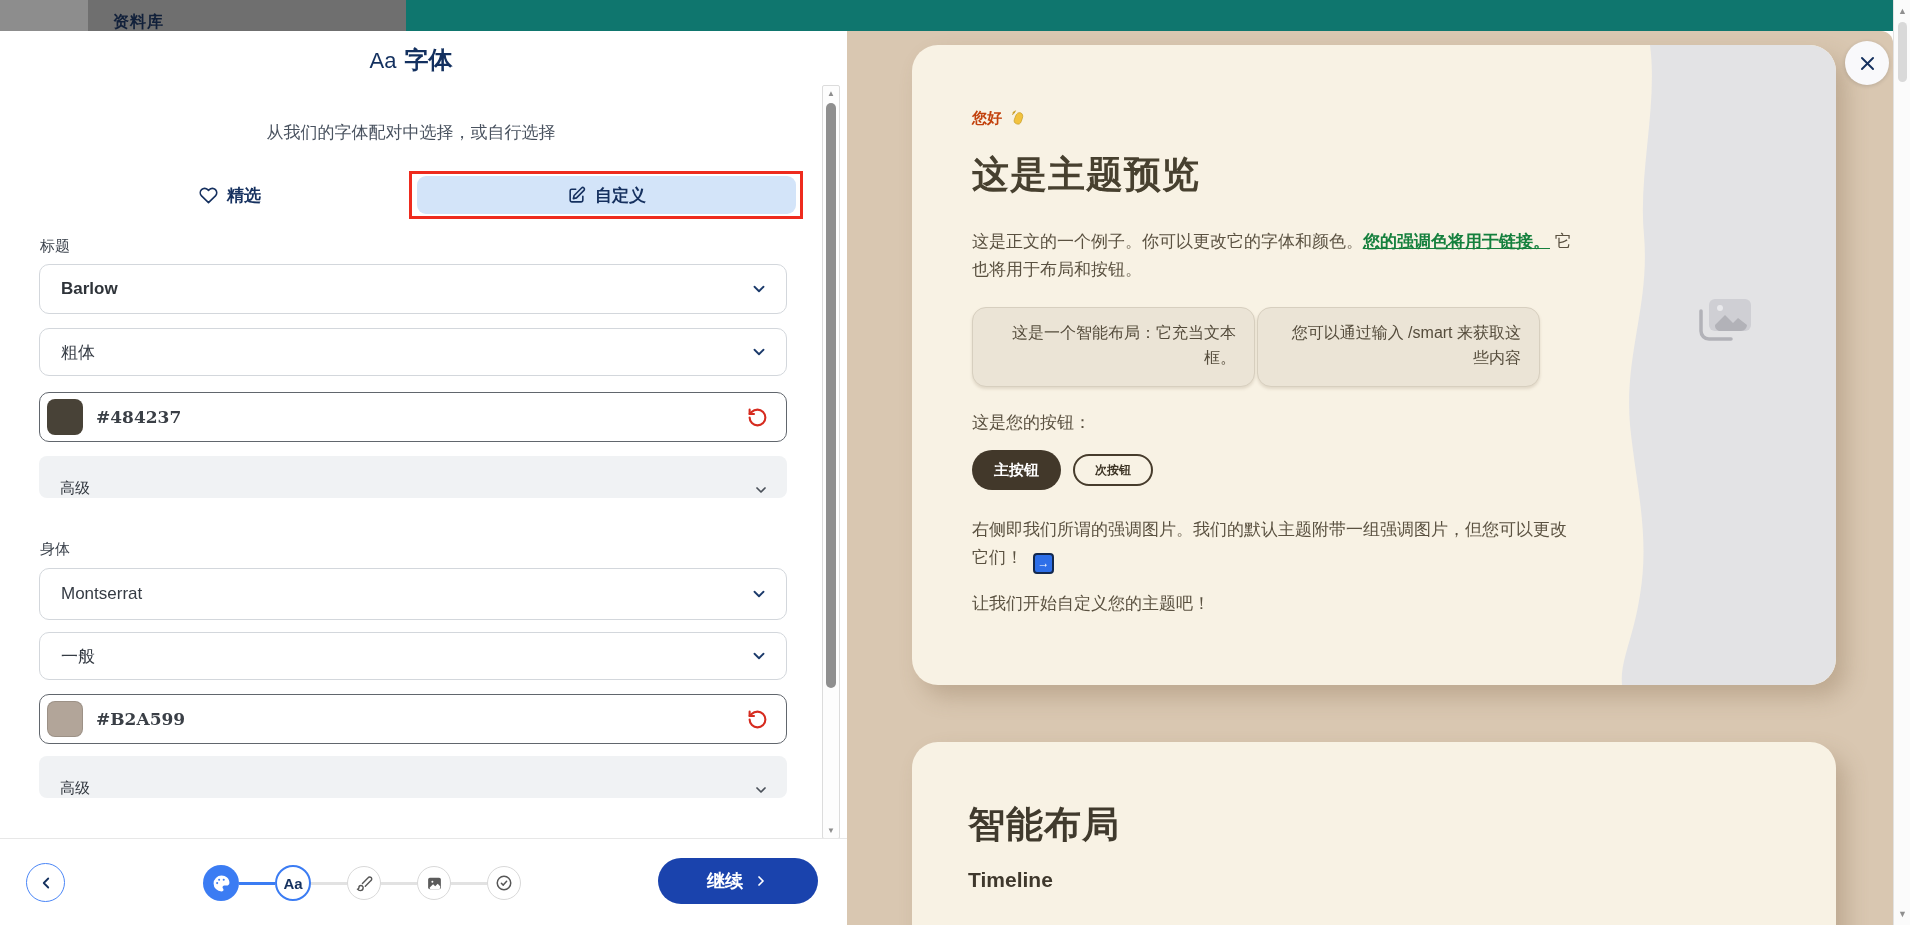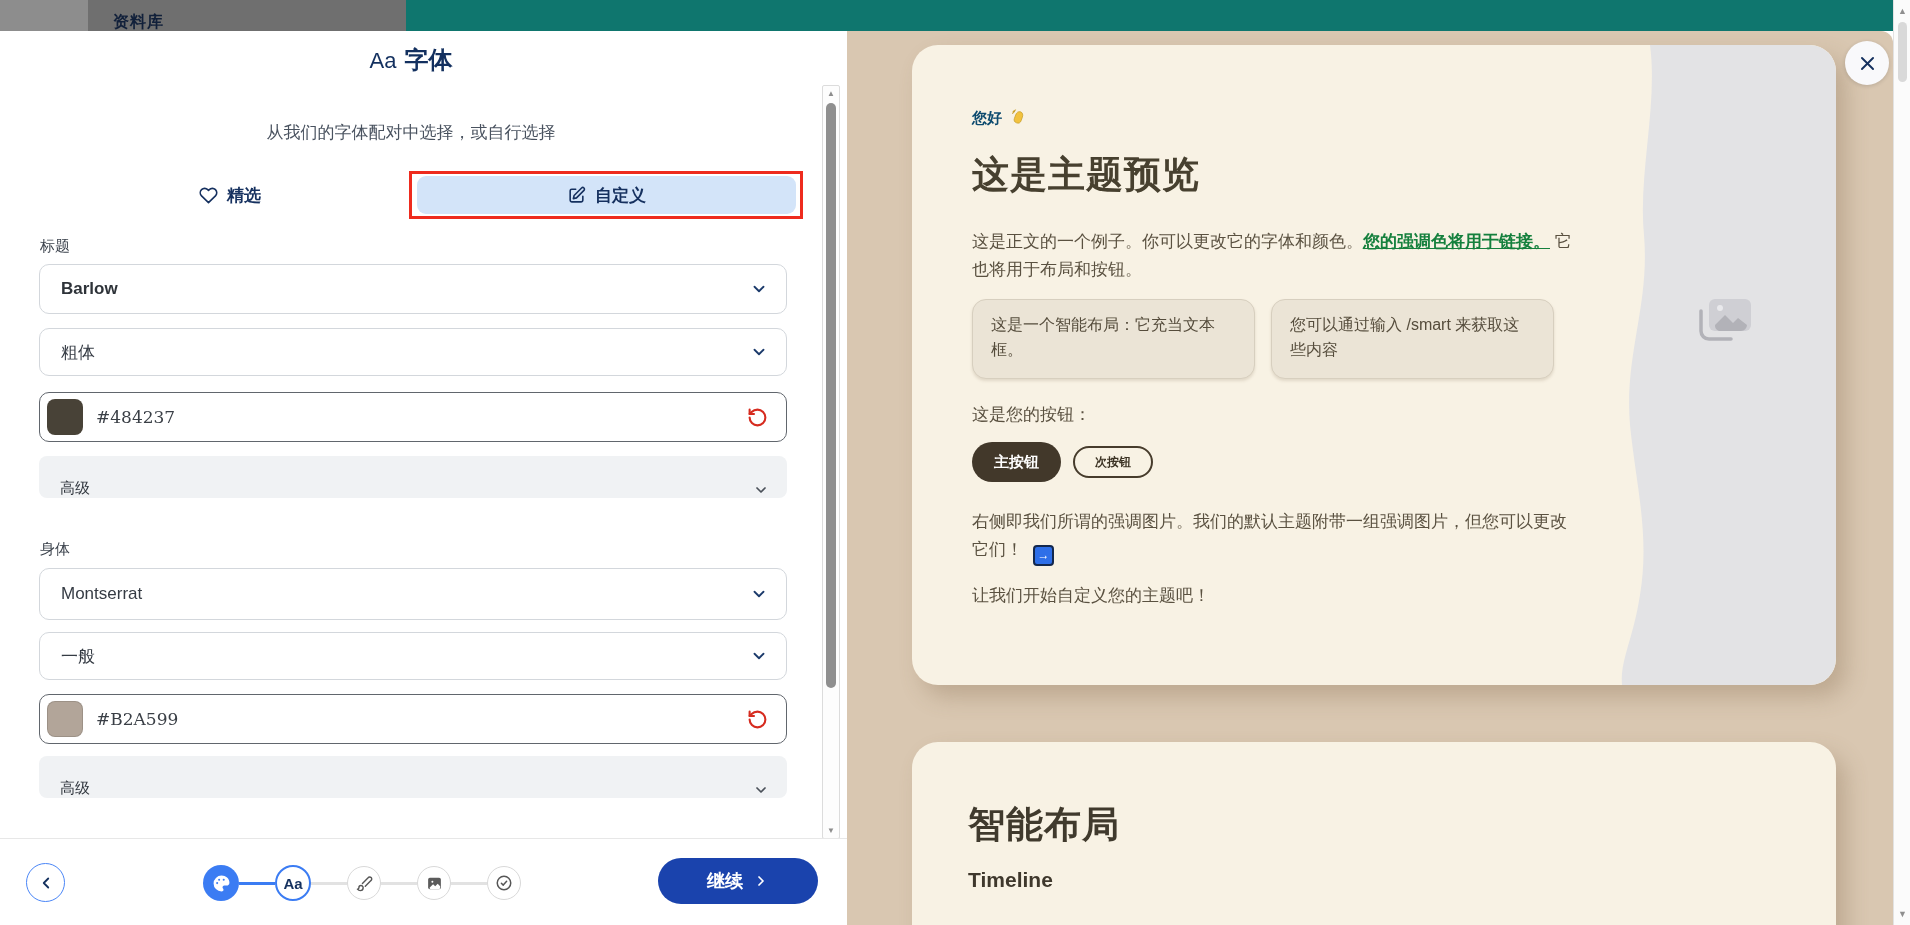--- a/index.html
+++ b/index.html
@@ -34,21 +34,21 @@
   .annotation-box { position:absolute; left:409px; top:140px; width:394px; height:48px; border:3px solid #ee2b1e; }
   .tab-custom { position:absolute; left:417px; top:145px; width:379px; height:38px; background:#d3e4f9; border-radius:9px; display:flex; align-items:center; justify-content:center; gap:9px; color:#15305f; font-size:17px; font-weight:700; cursor:pointer; }
 
   .field-label { position:absolute; left:40px; font-size:15px; color:#3b424c; }
   .field { position:absolute; left:39px; width:748px; background:#fff; border:1px solid #d3d7dc; border-radius:10px; display:flex; align-items:center; padding:0 18px 0 21px; }
   .field .val { font-size:17px; color:#353b44; }
   .field .val.bold { font-weight:700; color:#2e3339; }
   .field .chev { margin-left:auto; display:flex; }
   .color-field { border:1.5px solid #61666d; }
   .swatch { width:36px; height:36px; border-radius:8px; margin-right:13px; flex:0 0 auto; }
-  .hexval { font-family:"DejaVu Serif", serif; font-size:17px; color:#3a3f46; }
+  .hexval { font-family:"DejaVu Serif", serif; font-size:17px; color:#3a3f46;font-weight:bold; }
   .adv-row { position:absolute; left:39px; width:748px; height:42px; background:#f0f2f4; border-radius:8px; display:flex; align-items:flex-end; padding:0 18px 0 21px; }
   .adv-row .val { font-size:15px; color:#2e343c; }
   .adv-row .chev { margin-left:auto; display:flex; }
 
   
   .inner-scrollbar { position:absolute; left:822px; top:54px; width:18px; height:754px; background:#fdfdfd; border:1px solid #dcdcdc; border-radius:2px; }
   .inner-scrollbar .arr { position:absolute; left:0; width:16px; text-align:center; font-size:8px; color:#8d8d8d; }
   .inner-scrollbar .arr.up { top:3px; }
   .inner-scrollbar .arr.down { bottom:3px; }
   .inner-scrollbar .thumb { position:absolute; left:3px; top:17px; width:10px; height:585px; background:#8f8f8f; border-radius:5px; }
@@ -70,25 +70,25 @@
   .right-panel { position:relative; width:1046px; height:894px; background:#d9c7b1; }
   .preview-card { position:absolute; left:65px; width:924px; background:#f8f2e4; border-radius:26px; box-shadow:10px 12px 22px rgba(125,98,70,.30); }
   .card1 { top:14px; height:640px; overflow:hidden; }
   .card2 { top:711px; height:280px; overflow:hidden; }
 
   .accent-area { position:absolute; right:0; top:0; width:226px; height:640px; background:#e3e3e5; border-radius:0 26px 26px 0; }
   .accent-wave { position:absolute; left:0; top:0; }
   .accent-img-icon { position:absolute; left:85px; top:250px; }
 
   .card1-content { position:absolute; left:60px; top:0; width:610px; }
-  .greeting { margin-top:64px; font-size:15px; font-weight:700; color:#0c4a6e; display:flex; gap:8px; }
+  .greeting { margin-top:64px; font-size:15px; font-weight:700; color:#c2410c; display:flex; align-items:center; gap:8px; }
   .preview-h1 { margin-top:22px; font-size:37px; font-weight:700; color:#47402f; letter-spacing:1px; }
   .preview-p { margin-top:28px; font-size:17px; line-height:1.62; color:#5a5140; }
   .preview-link { color:#15803d; font-weight:700; text-decoration:underline; cursor:pointer; }
-  .smart-row { margin-top:16px; display:flex; gap:16px; }
+  .smart-row { margin-top:24px; display:flex; gap:2px;text-align:right; }
   .smart-box { width:283px; min-height:80px; background:#ebe4d6; border:1px solid #d7cfbf; border-radius:14px; padding:13px 18px; font-size:16px; line-height:1.55; color:#554c3c; box-shadow:0 2px 3px rgba(120,100,70,.18); }
   .btns-label { margin-top:24px; font-size:17px; color:#5a5140; }
   .btn-row { margin-top:16px; display:flex; gap:12px; align-items:center; }
   .btn-primary { height:40px; padding:0 22px; border-radius:20px; background:#42382a; color:#fff; font-size:15px; font-weight:700; display:flex; align-items:center; cursor:pointer; }
   .btn-secondary { height:32px; padding:1px 20px; border-radius:20px; background:transparent; border:2px solid #473c2c; color:#3c3324; font-size:12px; font-weight:700; display:flex; align-items:center; cursor:pointer; }
   .arrow-chip { display:inline-flex; width:21px; height:21px; border-radius:4px; background:#2e6fe8; border:2px solid #13284d; color:#fff; align-items:center; justify-content:center; font-size:12px; vertical-align:-4px; margin-left:10px; }
 
   .card2-content { position:absolute; left:56px; top:0; width:820px; }
   .preview-h2 { margin-top:58px; font-size:37px; font-weight:700; color:#403a2d; letter-spacing:1px; }
   .timeline-sub { margin-top:18px; font-size:21px; font-weight:700; color:#3f382c; }

